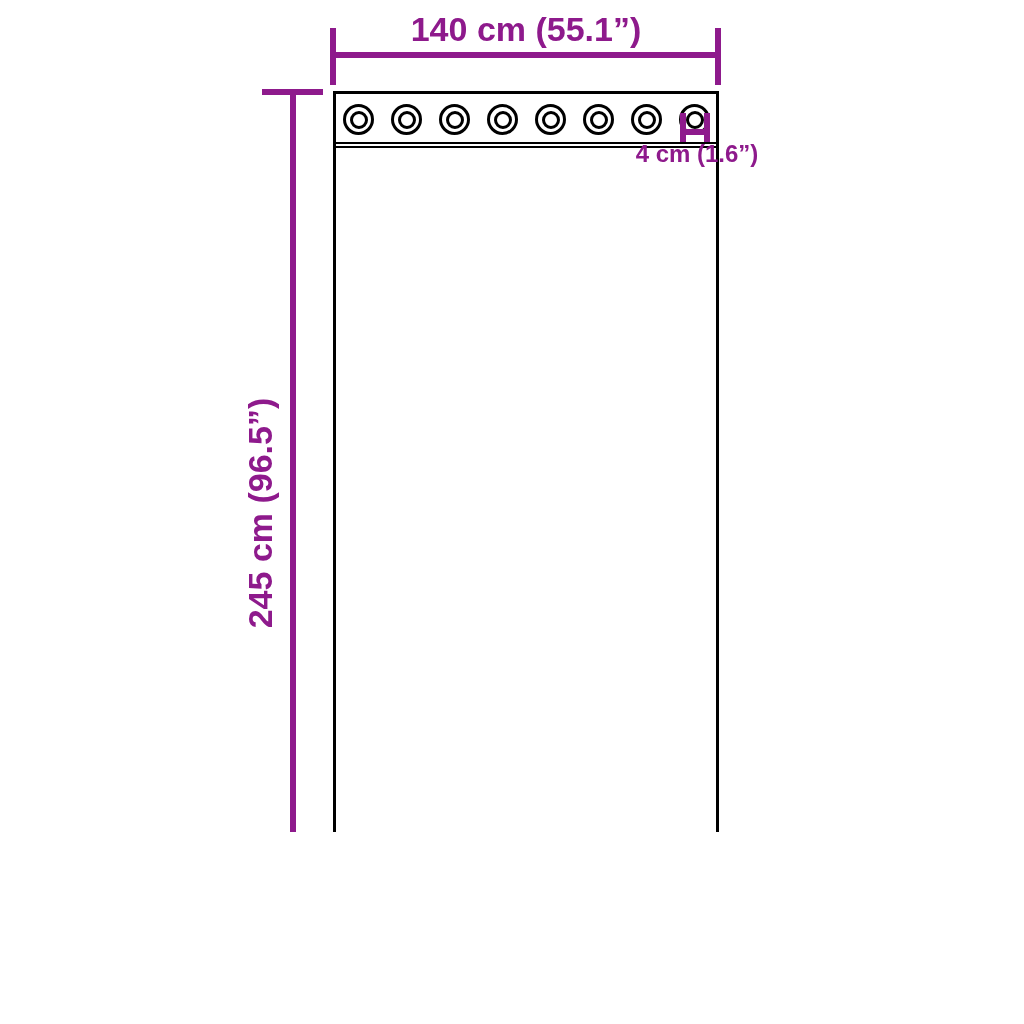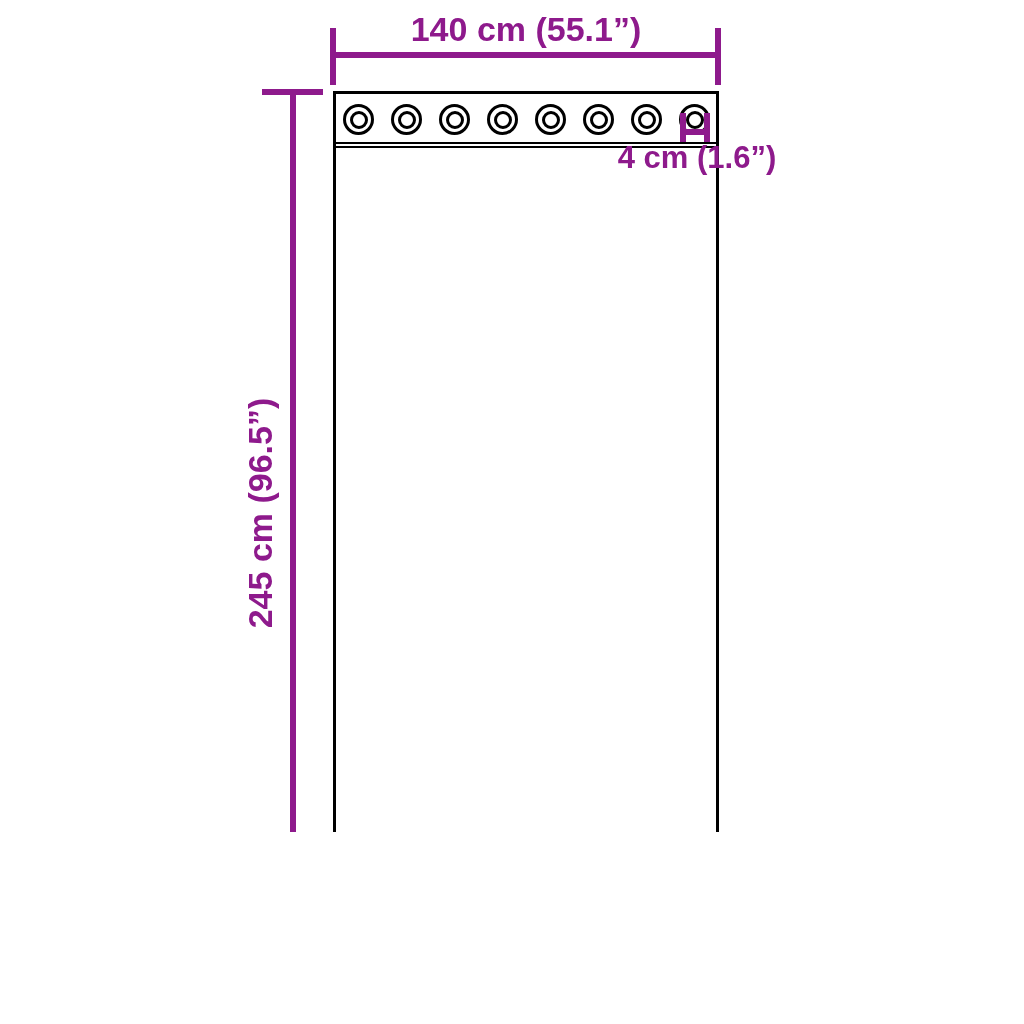--- a/index.html
+++ b/index.html
@@ -88,21 +88,21 @@
   }
   
   .grommet-tick-left{left:680px;top:113px;width:6px;height:29px;z-index:4;}
   .grommet-tick-right{left:704px;top:113px;width:6px;height:29px;z-index:4;}
   .grommet-bar{left:680px;top:129px;width:30px;height:6px;z-index:4;}
   .grommet-size-label{
     position:absolute;
     left:697px;top:140px;
     transform:translateX(-50%);
     color:var(--dim-color);
-    font-size:31px;font-weight:bold;
+    font-size:24px;font-weight:bold;
     white-space:nowrap;
     z-index:5;
   }
 </style>
 </head>
 <body>
 
 <div class="stage">
 
   <div class="panel"></div>

